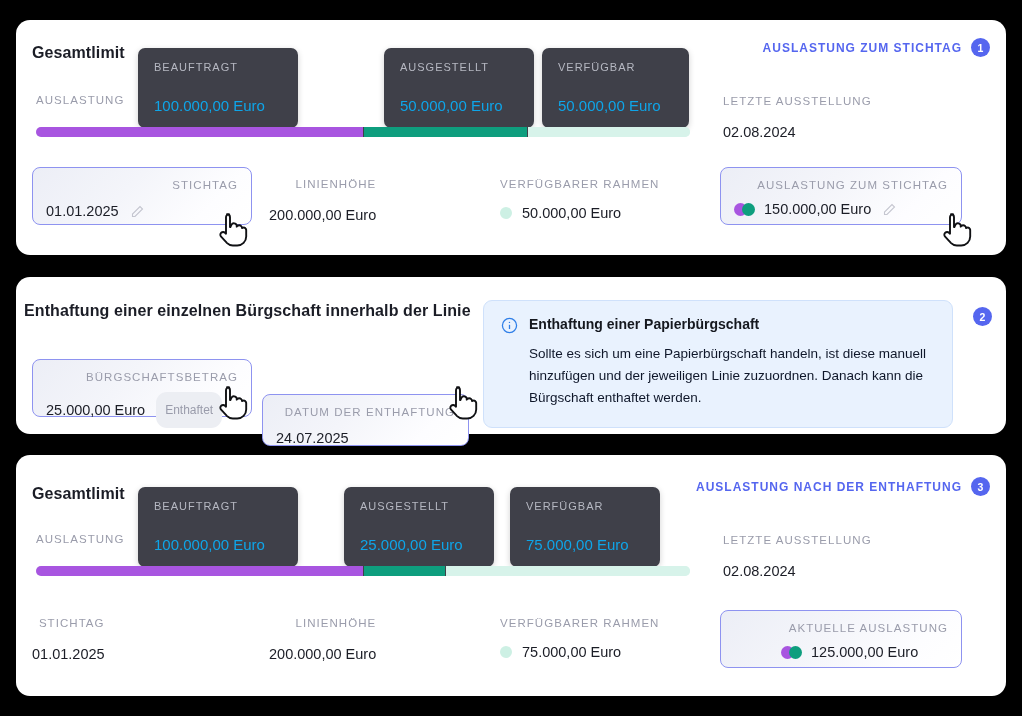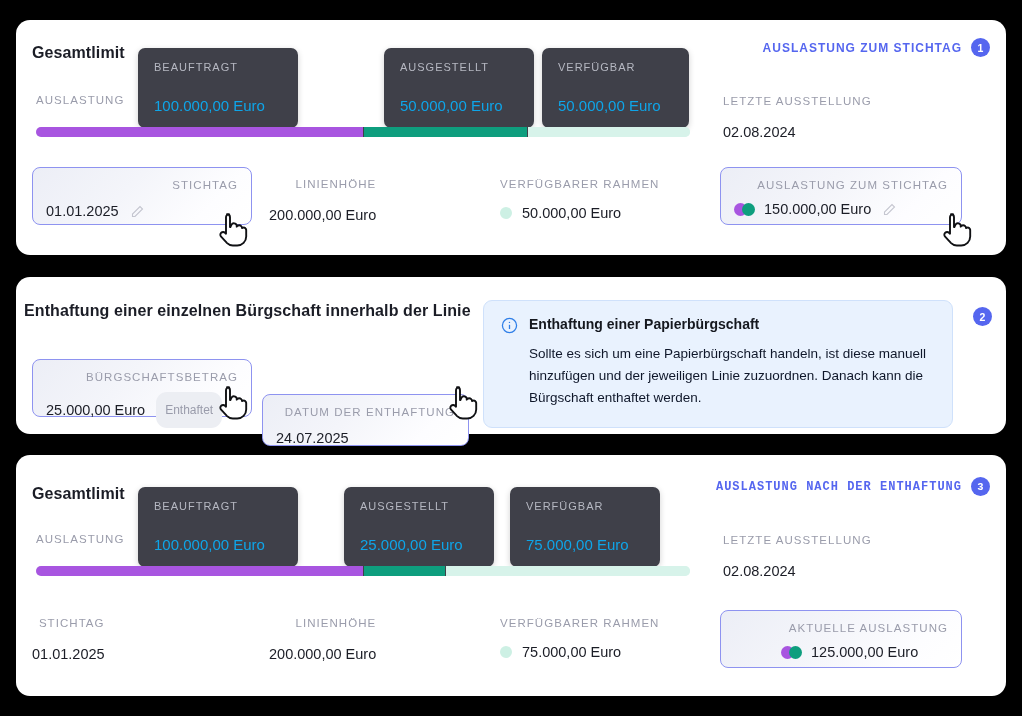--- a/index.html
+++ b/index.html
@@ -217,21 +217,21 @@
       <div class="info-body">Sollte es sich um eine Papierbürgschaft handeln, ist diese manuell hinzufügen und der jeweiligen Linie zuzuordnen. Danach kann die Bürgschaft enthaftet werden.</div>
     </div>
   </div>
 
   <div class="card" id="card3">
 
     <div class="title" style="position:absolute;left:16px;top:30px;">Gesamtlimit</div>
 
     <div class="lbl" style="position:absolute;left:20px;top:78px;">AUSLASTUNG</div>
 
-    <div style="position:absolute;right:16px;top:22px;display:flex;align-items:center;gap:9px;font-family:Liberation Mono, monospace;">
+    <div style="position:absolute;right:16px;top:22px;display:flex;align-items:center;gap:9px;">
       <span class="accent-link">AUSLASTUNG NACH DER ENTHAFTUNG</span>
       <span class="badge">3</span>
     </div>
 
     <div class="tip" style="left:122px;top:32px;width:128px;">
       <div class="tlbl">BEAUFTRAGT</div>
       <div class="tval">100.000,00 Euro</div>
     </div>
     <div class="tip" style="left:328px;top:32px;width:118px;">
       <div class="tlbl">AUSGESTELLT</div>

